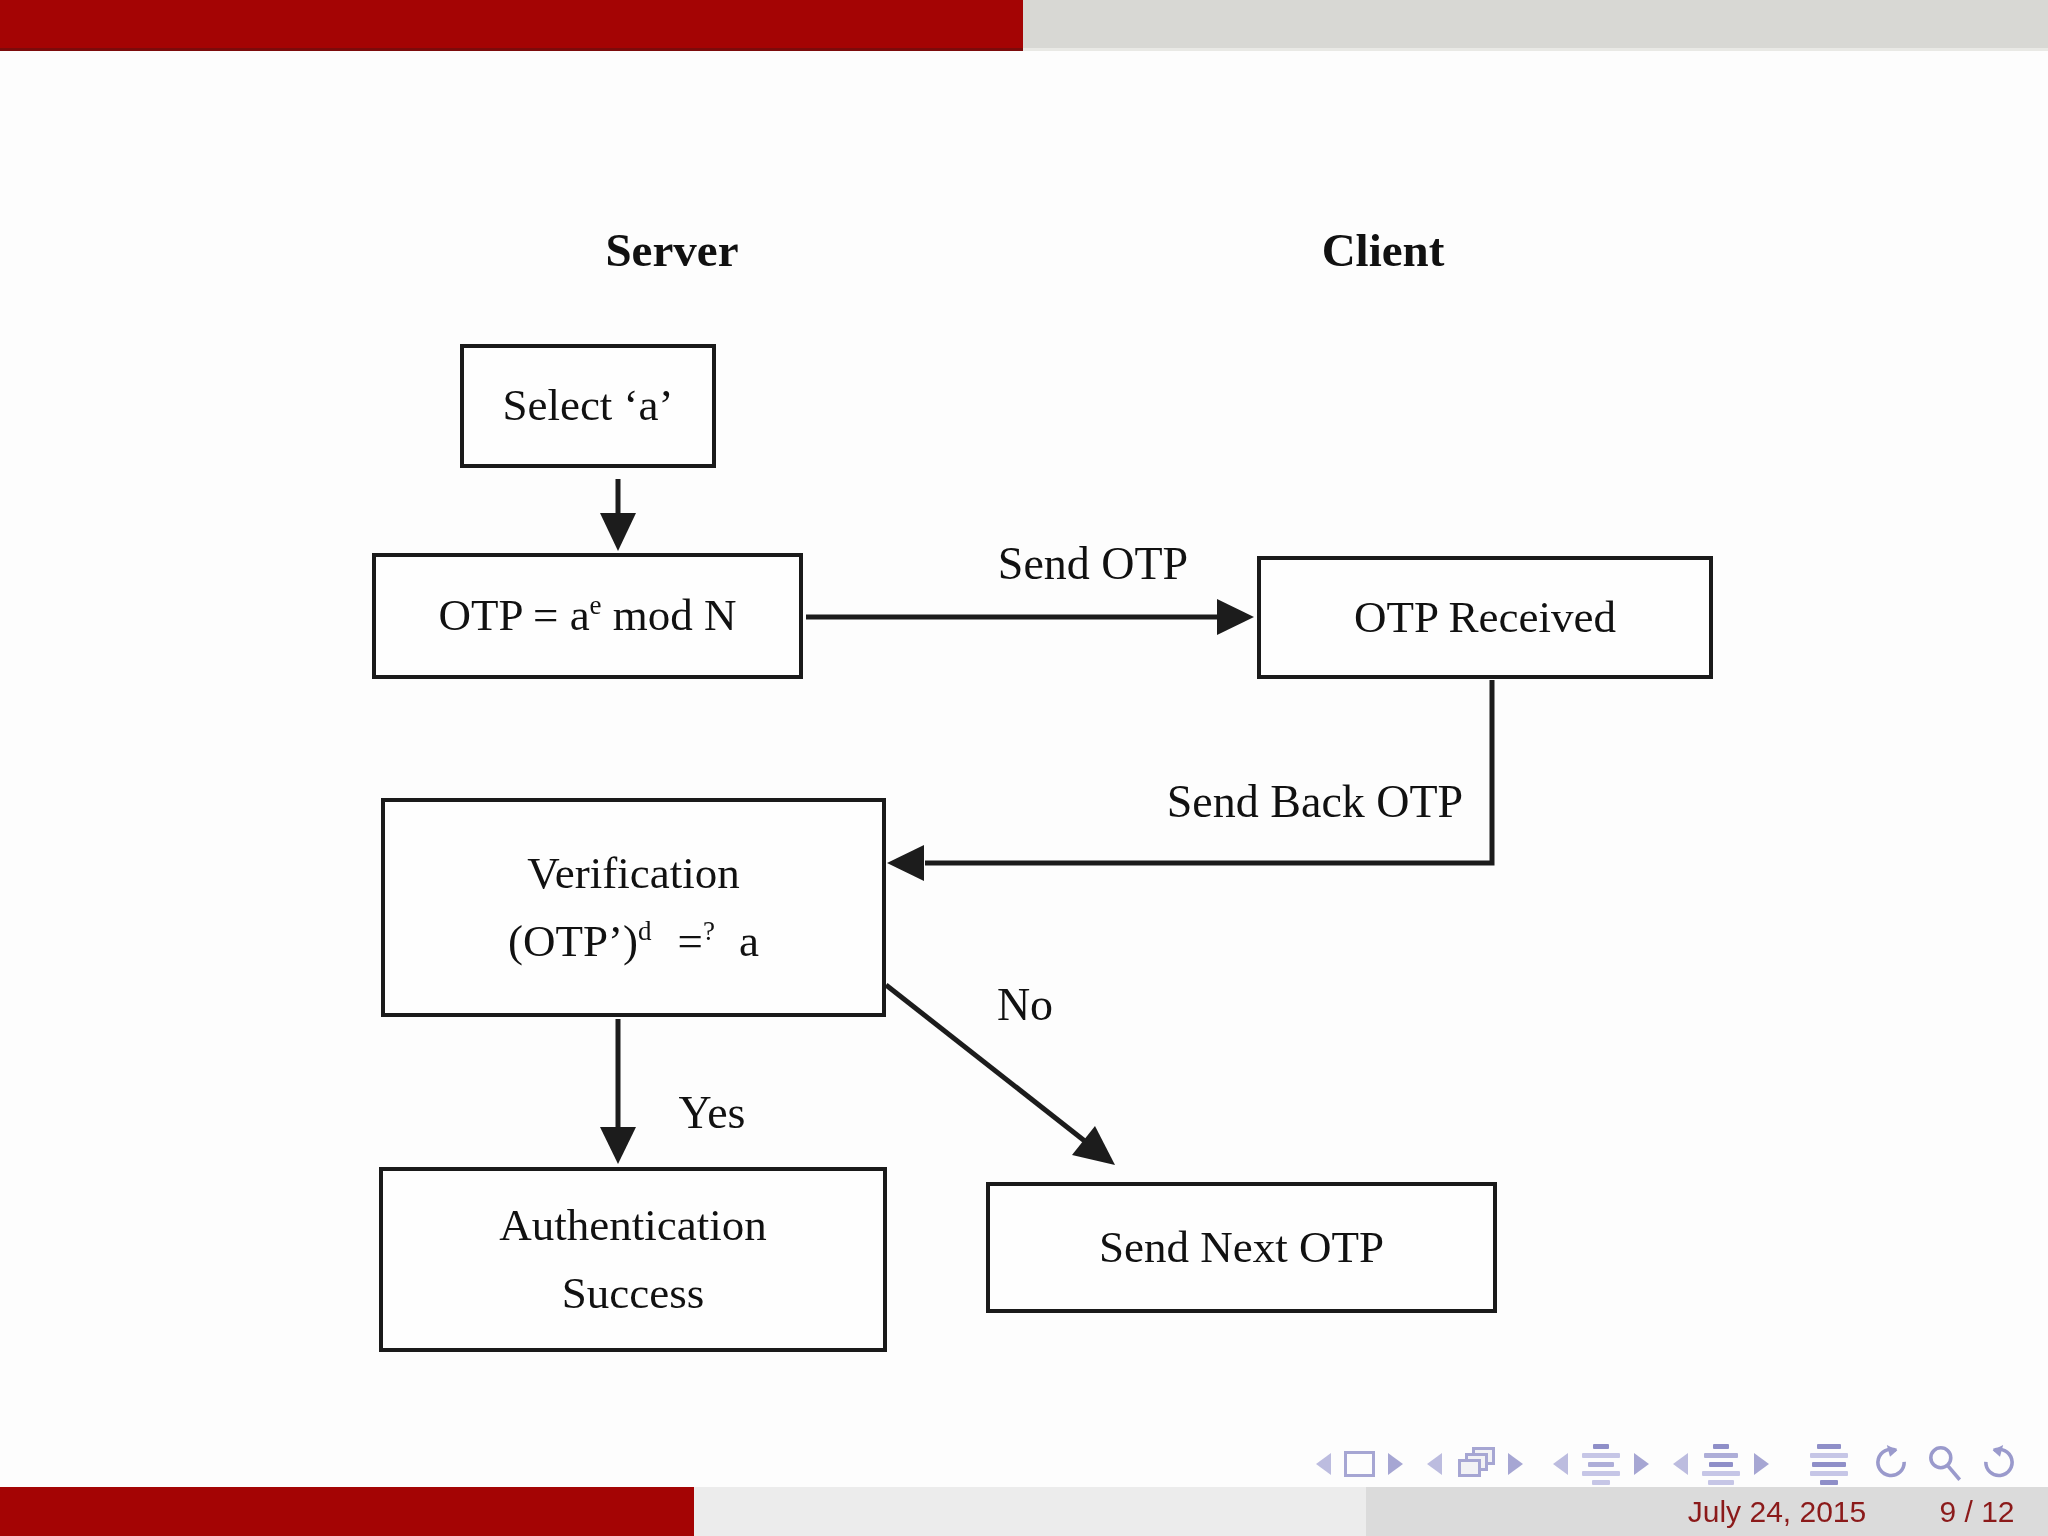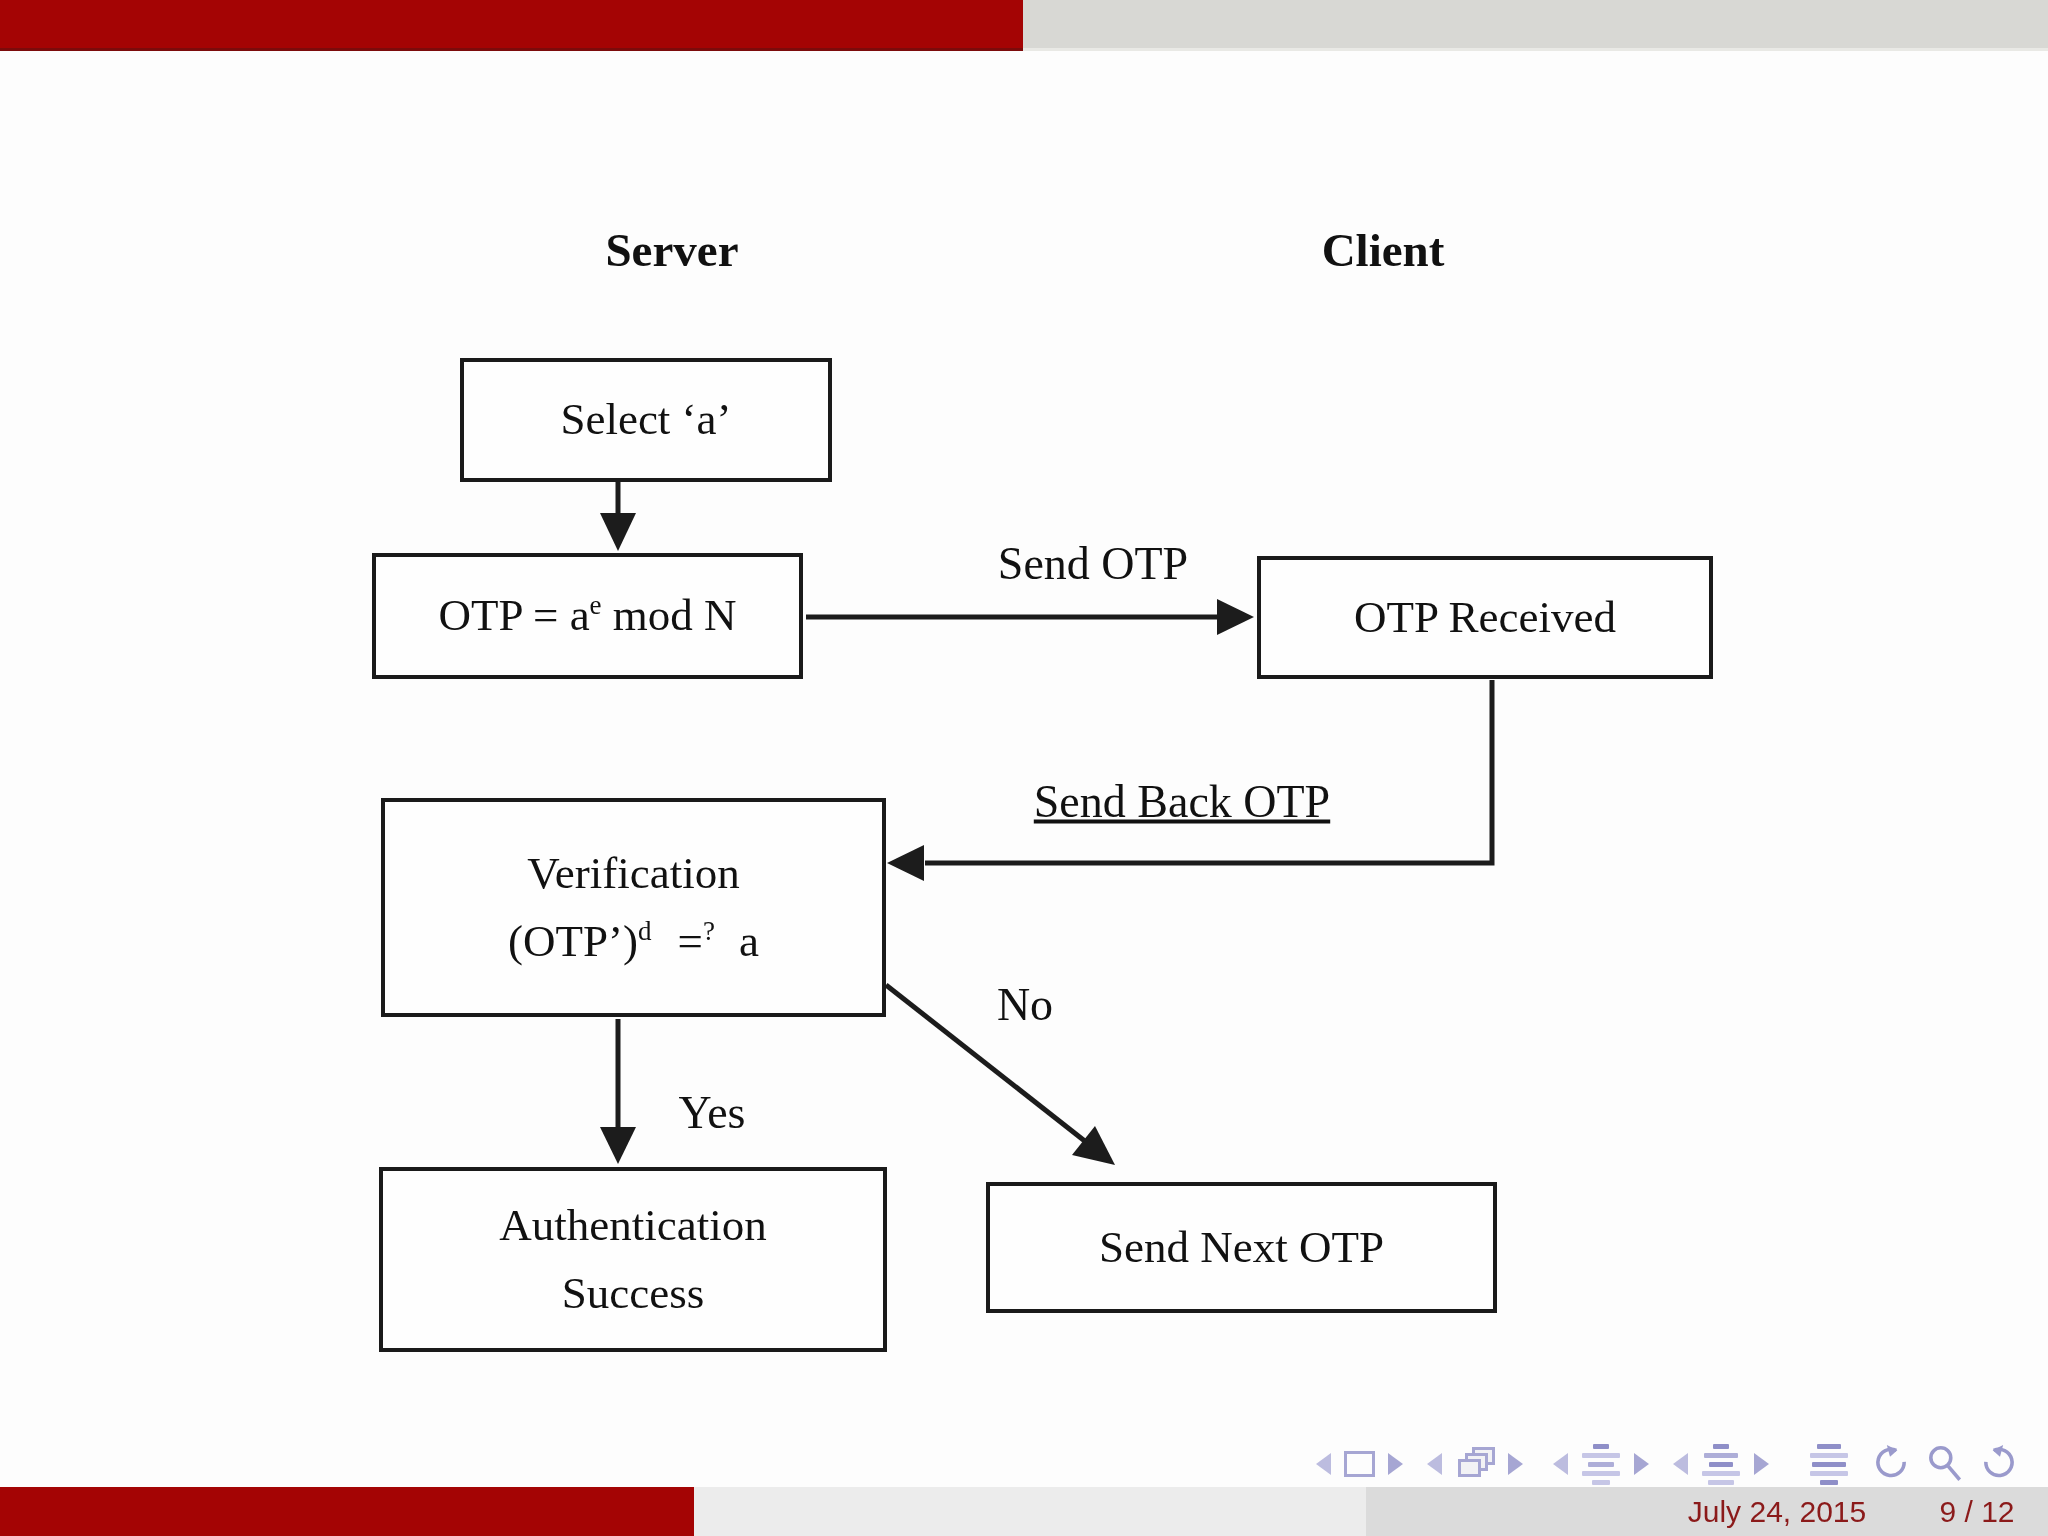--- a/index.html
+++ b/index.html
@@ -77,21 +77,21 @@
     <polyline points="1492,680 1492,863 925,863"></polyline>
     <polygon points="924,845 924,881 887,863"></polygon>
 
     <line x1="618" y1="1019" x2="618" y2="1128"></line>
     <polygon points="600,1127 636,1127 618,1164"></polygon>
 
     <line x1="886" y1="985" x2="1086" y2="1142"></line>
     <polygon points="1095,1126 1072,1155 1115,1165"></polygon>
   </svg>
 
-  <div class="fbox" style="left:460px;top:358px;width:372px;height:124px;">
+  <div class="fbox" style="left:460px;top:344px;width:256px;height:124px;">
     <span>Select ‘a’</span>
   </div>
 
   <div class="fbox" style="left:372px;top:553px;width:431px;height:126px;">
     <span>
       <span>OTP = a</span><sup>e</sup><span> mod N</span>
     </span>
   </div>
 
   <div class="fbox" style="left:381px;top:798px;width:505px;height:219px;">
@@ -108,21 +108,21 @@
   <div class="fbox" style="left:379px;top:1167px;width:508px;height:185px;">
     <span>Authentication</span>
     <span>Success</span>
   </div>
 
   <div class="fbox" style="left:986px;top:1182px;width:511px;height:131px;">
     <span>Send Next OTP</span>
   </div>
 
   <div class="edge-label" style="left:1093px;top:563px;">Send OTP</div>
-  <div class="edge-label" style="left:1182px;top:801px;text-decoration:underline;">Send Back OTP</div>
+  <div class="edge-label" style="left:1315px;top:801px;">Send Back OTP</div>
   <div class="edge-label" style="left:712px;top:1112px;">Yes</div>
   <div class="edge-label" style="left:1025px;top:1004px;">No</div>
 
   <div class="nav">
     <div class="nav-group">
       <span class="tri-l"></span>
       <span class="frame-sq"></span>
       <span class="tri-r"></span>
     </div>
     <div class="nav-group sp24">

